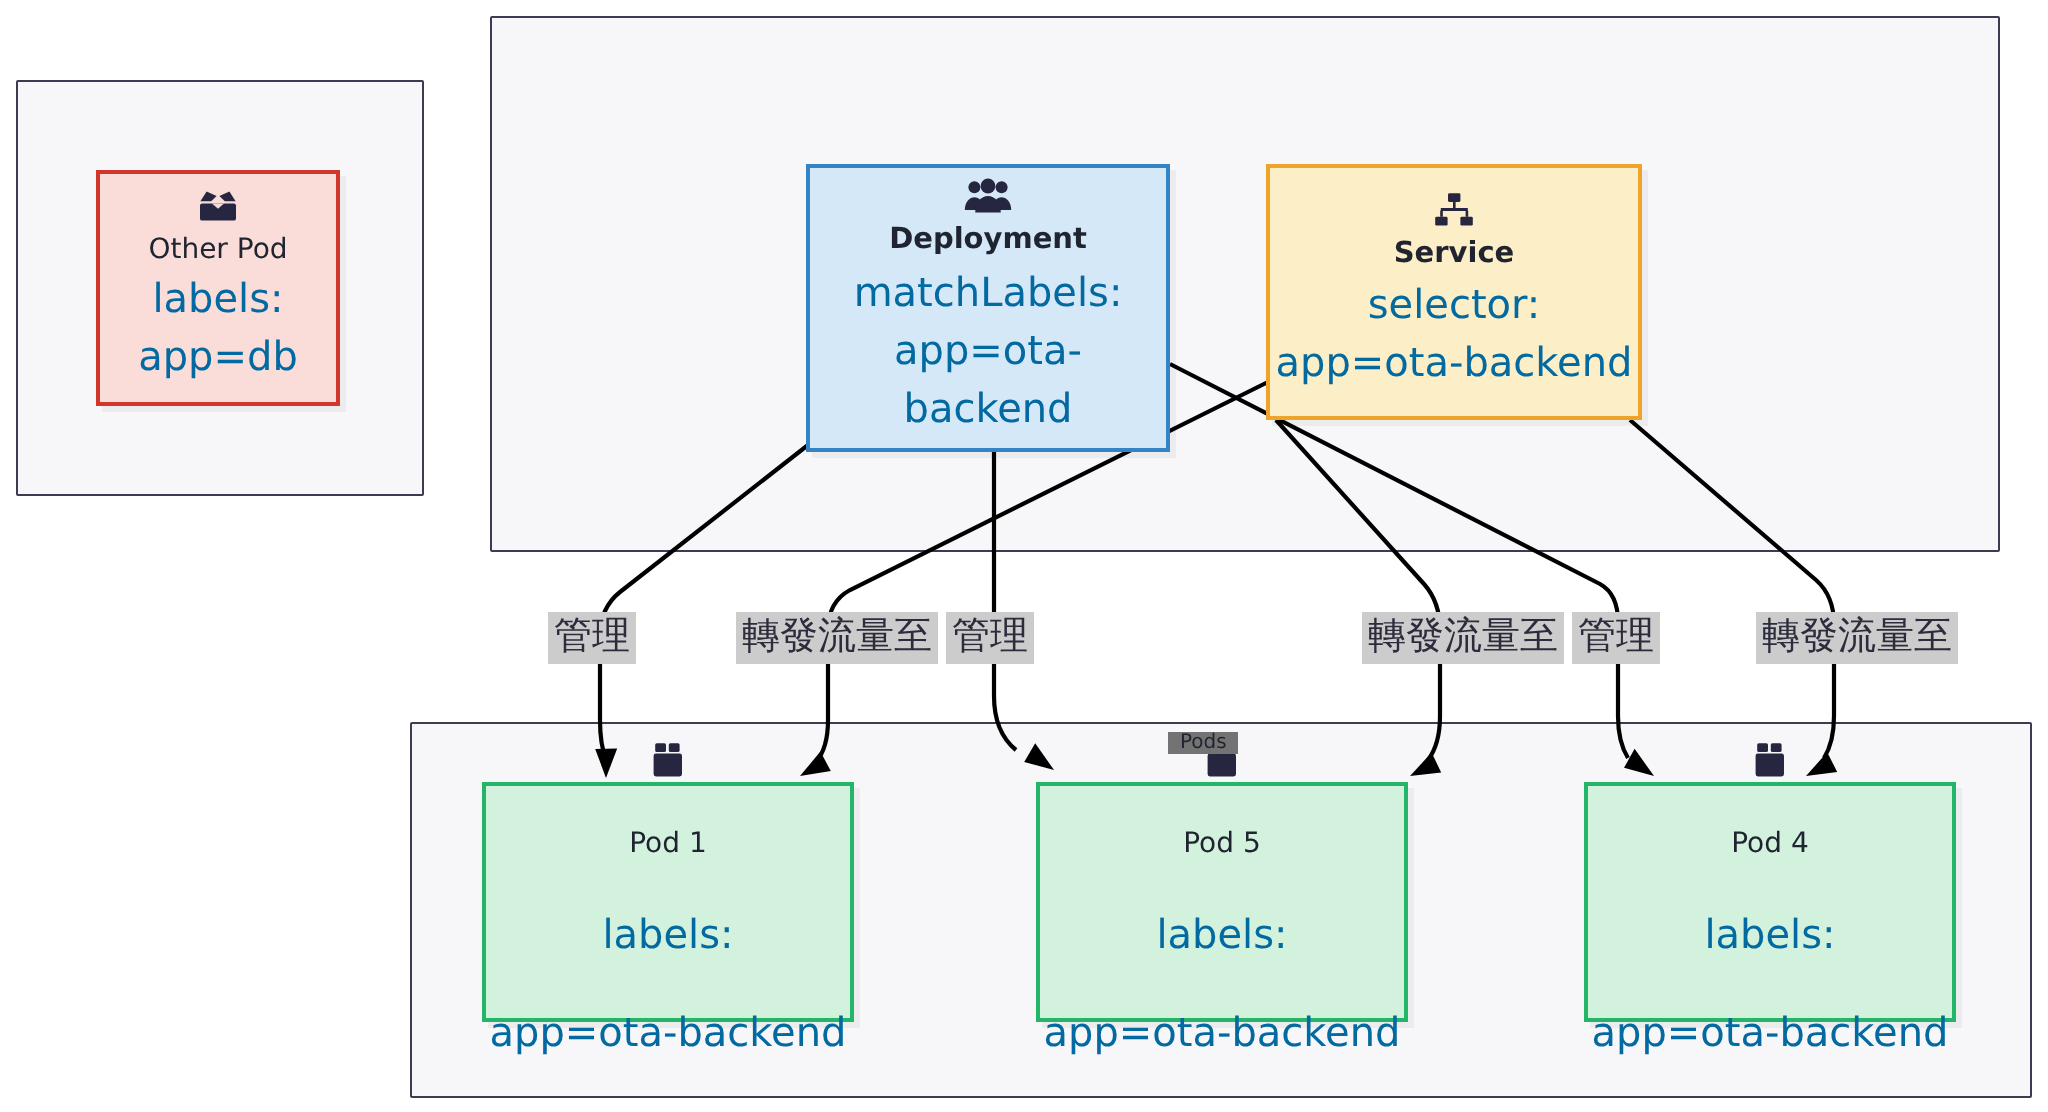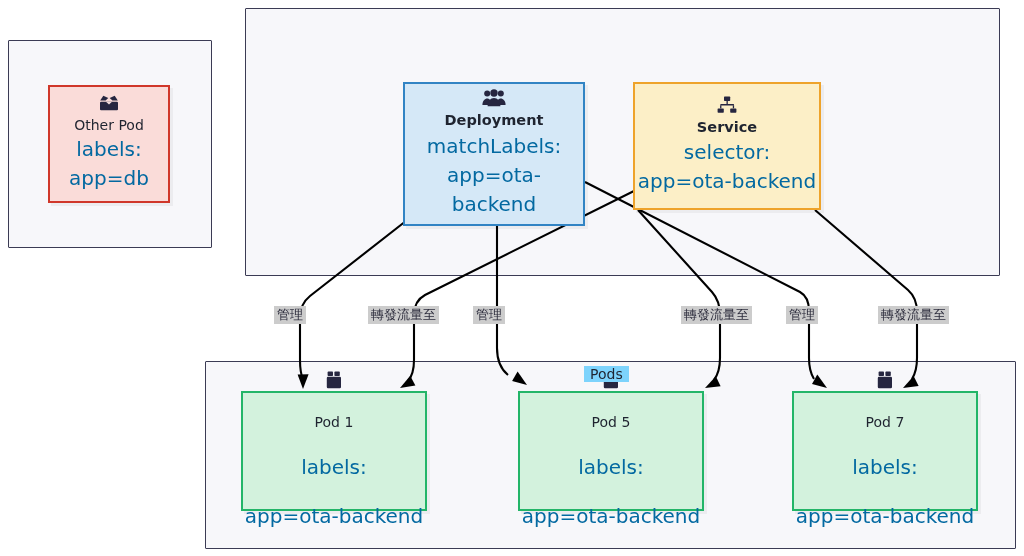--- a/index.html
+++ b/index.html
@@ -29,23 +29,23 @@
     left: 8px;  top: 40px;  width: 204px; height: 208px;
   }
   #workload-cluster {
     left: 245px; top: 8px;  width: 755px; height: 268px;
   }
   #pods-cluster {
     left: 205px; top: 361px; width: 811px; height: 188px;
   }
   .cluster-label {
     position: absolute;
-    font-size: 14px;
+    font-size: 10px;
     color: #1f2430;
-    background: #7dd3fc;
+    background: #737373;
     padding: 0 6px;
     white-space: nowrap;
   }
   #pods-cluster-label {
     left: 584px; top: 366px;
   }
 
   
   .node {
     position: absolute;
@@ -108,21 +108,21 @@
   #edges path {
     fill: none;
     stroke: #000000;
     stroke-width: 2.1px;
   }
   #edges .arrowhead { fill: #000000; stroke: none; }
 
   
   .edge-label {
     position: absolute;
-    font-size: 13px;
+    font-size: 19px;
     color: #2c2c3c;
     background: #cccccc;
     padding: 1px 3px;
     white-space: nowrap;
     line-height: 1.25;
   }
 </style>
 </head>
 <body>
 
@@ -227,21 +227,21 @@
   </div>
 
   <div class="node pod-node" id="node-pod-3">
     <span class="nd-icon">
       <svg width="16" height="18" viewBox="0 0 16 18" aria-hidden="true">
         <rect x="1.6" y="0.6" width="5.4" height="4.4" rx="0.8" fill="#262640"></rect>
         <rect x="8.4" y="0.6" width="5.4" height="4.4" rx="0.8" fill="#262640"></rect>
         <rect x="0.8" y="5.8" width="14.2" height="11.4" rx="1.2" fill="#262640"></rect>
       </svg>
     </span>
-    <span class="nd-title">Pod 7</span>
+    <span class="nd-title">Pod 4</span>
     <span class="nd-line">labels:</span>
     <span class="nd-line">app=ota-backend</span>
   </div>
 
   <div class="cluster-label" id="pods-cluster-label">Pods</div>
 
   <div class="edge-label" style="left:274px; top:306px;">管理</div>
   <div class="edge-label" style="left:368px; top:306px;">轉發流量至</div>
   <div class="edge-label" style="left:473px; top:306px;">管理</div>
   <div class="edge-label" style="left:681px; top:306px;">轉發流量至</div>

